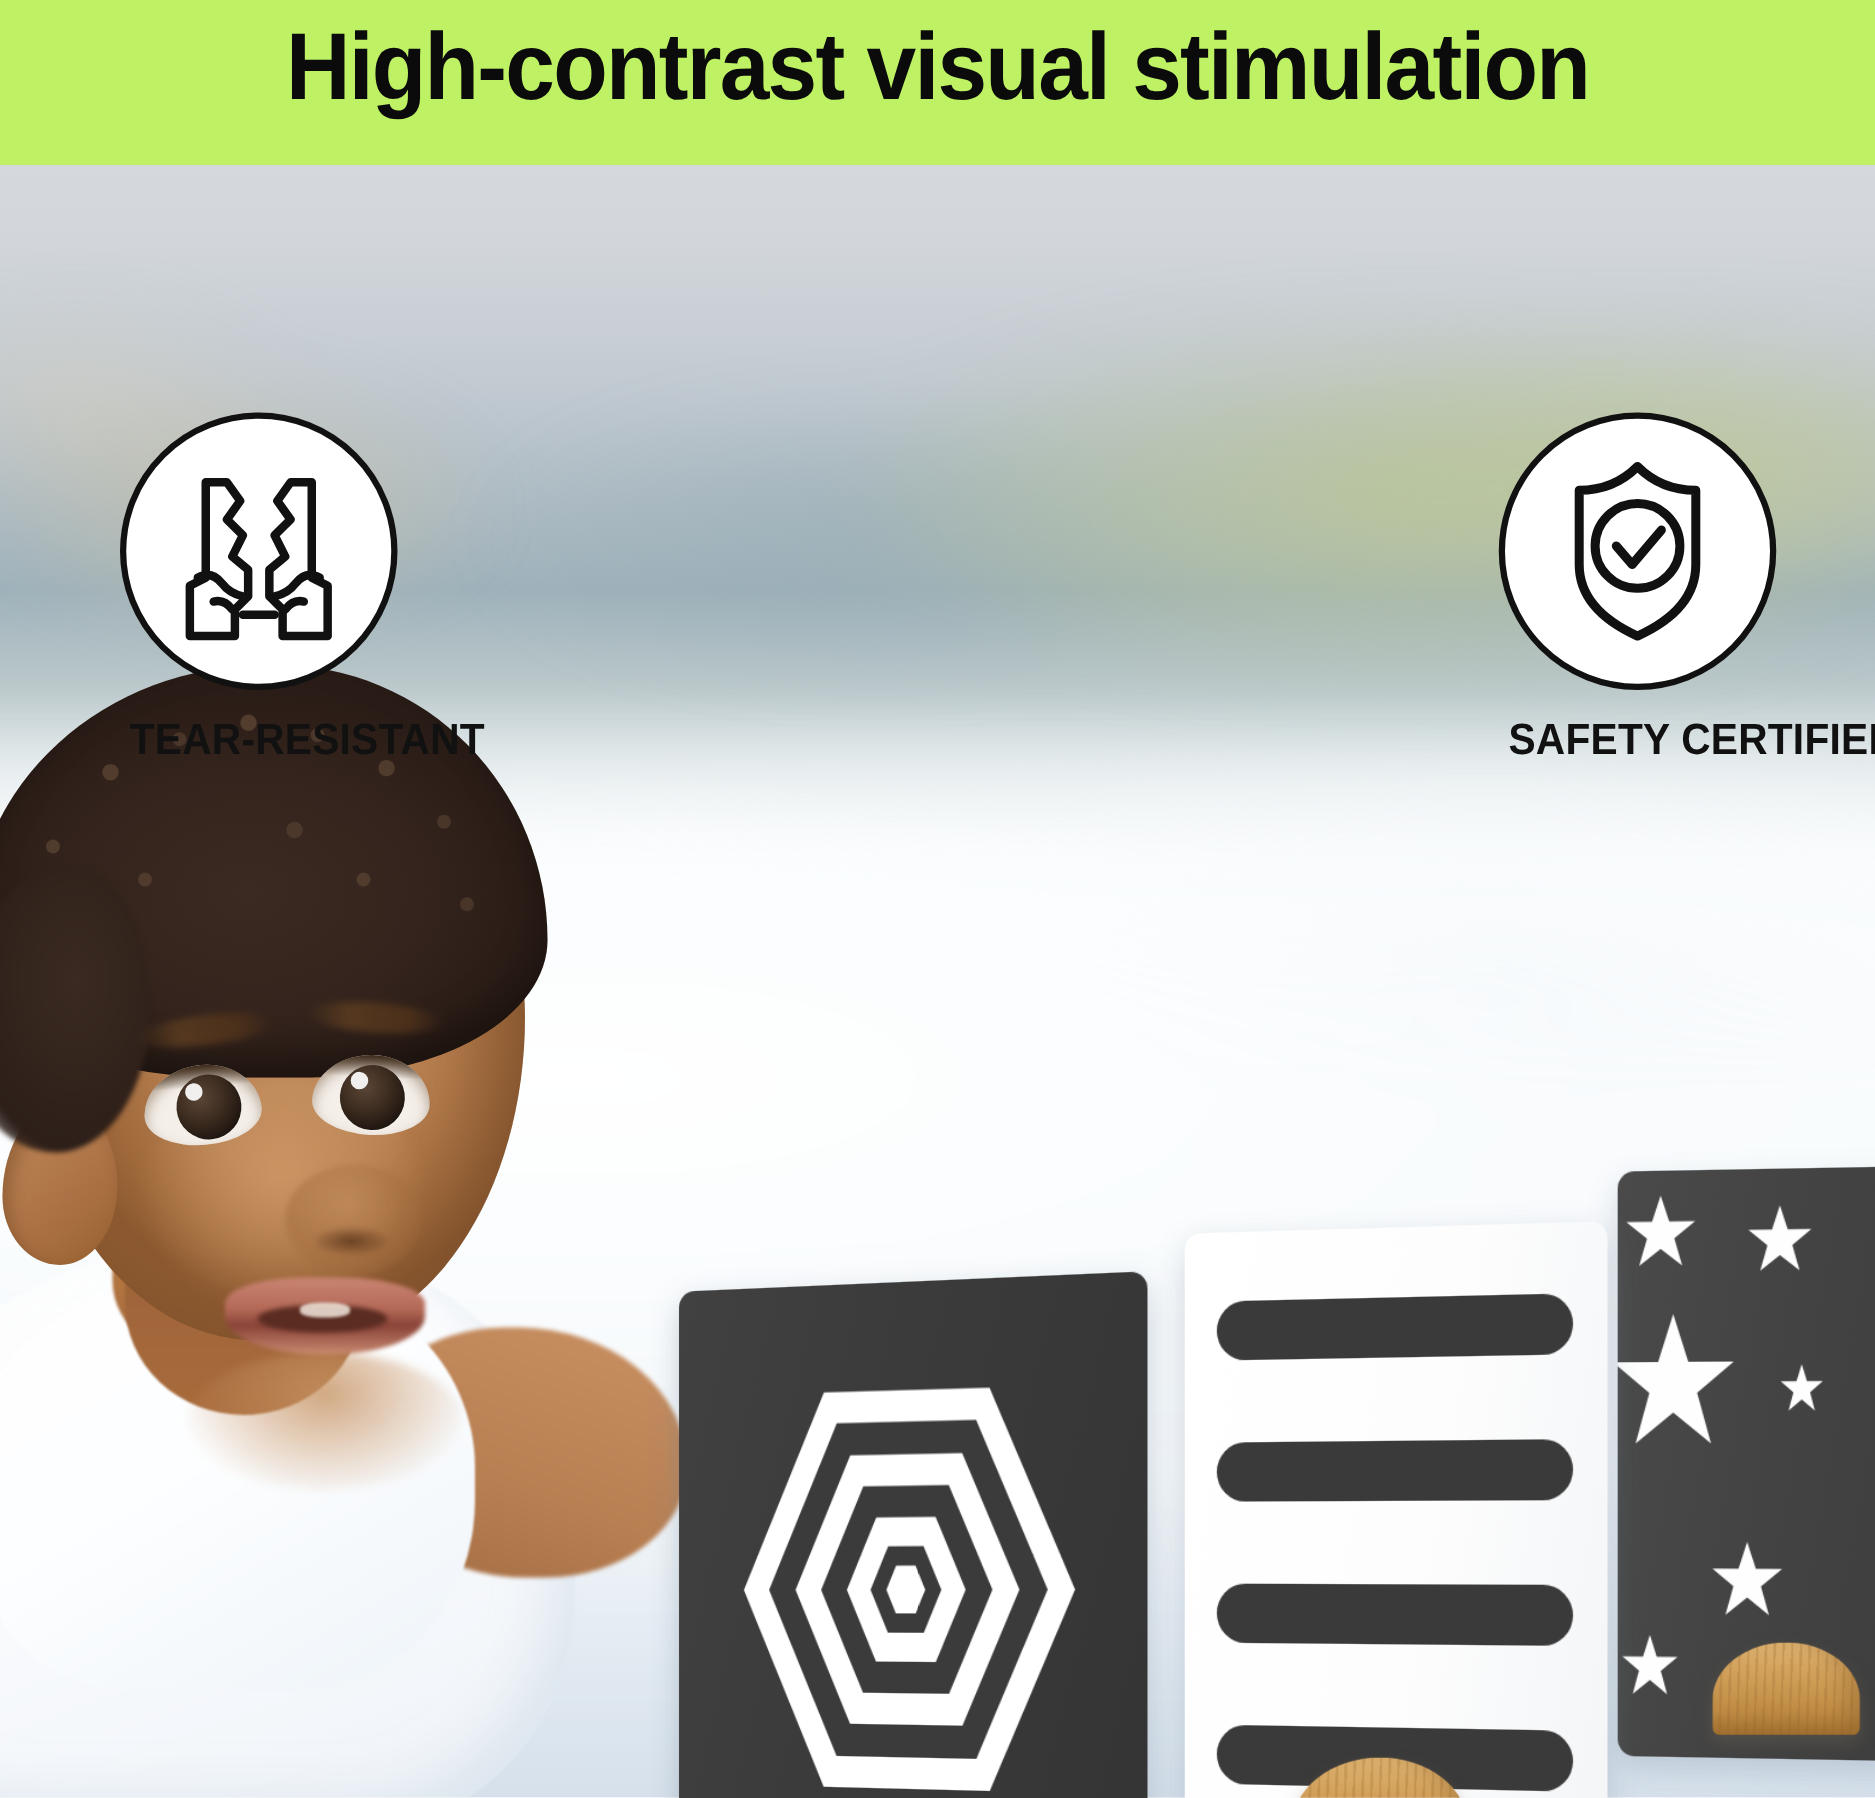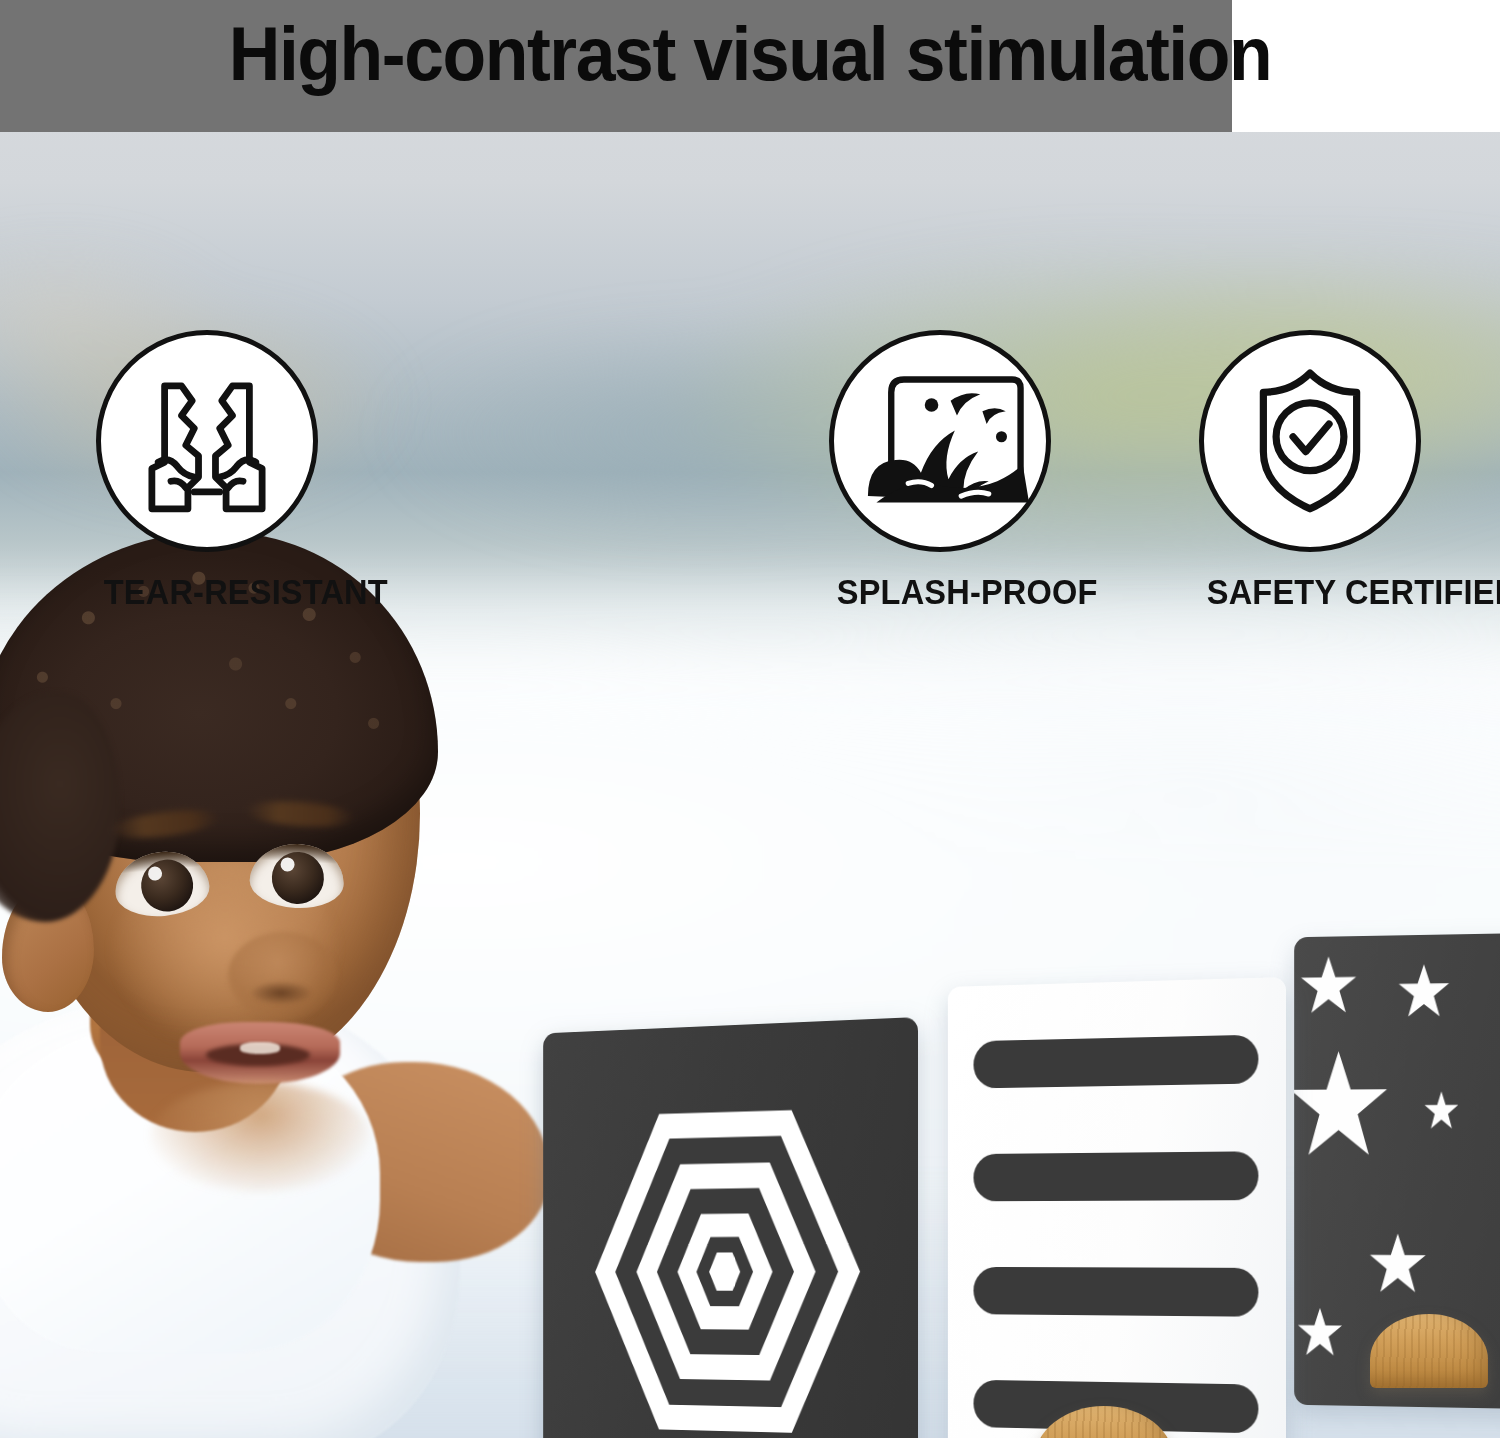--- a/index.html
+++ b/index.html
@@ -7,22 +7,22 @@
 
   #frame{
     position:relative;
     width:1500px;height:1438px;
     overflow:hidden;
     background:#fff;
   }
 
   
   #title-band{
-    position:absolute;left:0;top:0;width:1232px;height:132px;
-    background:#737373;
+    position:absolute;left:0;top:0;width:1500px;height:132px;
+    background:#bef264;
     z-index:40;
   }
   #page-title{
     position:absolute;left:0;top:0;width:1500px;
     text-align:center;
     font-family:"Liberation Sans",sans-serif;
     font-weight:bold;
     font-size:76px;
     line-height:108px;
     letter-spacing:-1.5px;
@@ -407,40 +407,20 @@
               <path d="M33 69 q4 -1 7 3"></path>
               <path d="M67 69 q-4 -1 -7 3"></path>
               <path d="M44 74 h12"></path>
             </g>
           </svg>
         </div>
         <div class="flabel">TEAR-RESISTANT</div>
       </div>
 
 
-      <div class="feature" style="left:829px;top:66px;width:222px;">
-        <div class="badge">
-          <svg viewBox="0 0 100 100">
-            <path d="M27 76 L27 27 q0 -6 6 -6 L84 21 q4 0 4 4 L88 76 Z" fill="none" stroke="#111" stroke-width="3"></path>
-            <g fill="#111">
-              <path d="M16 76 q0 -16 13 -17 q8 -1 12 6 q5 -14 16 -20 q-6 13 -3 23 q5 -10 14 -13 q-7 9 -7 18 q6 -5 12 -4 q-7 3 -10 9 Z"></path>
-              <path d="M20 79 q14 -11 29 -8 q16 3 28 -2 q7 -3 12 -8 L92 79 Z"></path>
-              <path d="M55 31 q7 -5 14 -3 q-8 3 -11 10 Z"></path>
-              <path d="M70 36 q6 -3 11 0 q-7 1 -9 6 Z"></path>
-              <circle cx="46" cy="33" r="3.2"></circle>
-              <circle cx="79" cy="48" r="2.6"></circle>
-            </g>
-            <g fill="none" stroke="#fff" stroke-width="2.4" stroke-linecap="round">
-              <path d="M35 70 q6 -2 11 1"></path>
-              <path d="M60 76 q7 -3 13 -1"></path>
-            </g>
-          </svg>
-        </div>
-        <div class="flabel">SPLASH-PROOF</div>
-      </div>
 
       <div class="feature" style="left:1199px;top:66px;width:222px;">
         <div class="badge">
           <svg viewBox="0 0 100 100">
             <g fill="none" stroke="#111" stroke-width="3.4" stroke-linejoin="round" stroke-linecap="round">
               <path d="M50 18 q-9 9 -22 9 L28 55 q0 17 22 27 q22 -10 22 -27 L72 27 q-13 0 -22 -9 Z"></path>
               <circle cx="50" cy="48" r="16"></circle>
               <path d="M42 48 l6 7 l11 -13"></path>
             </g>
           </svg>

